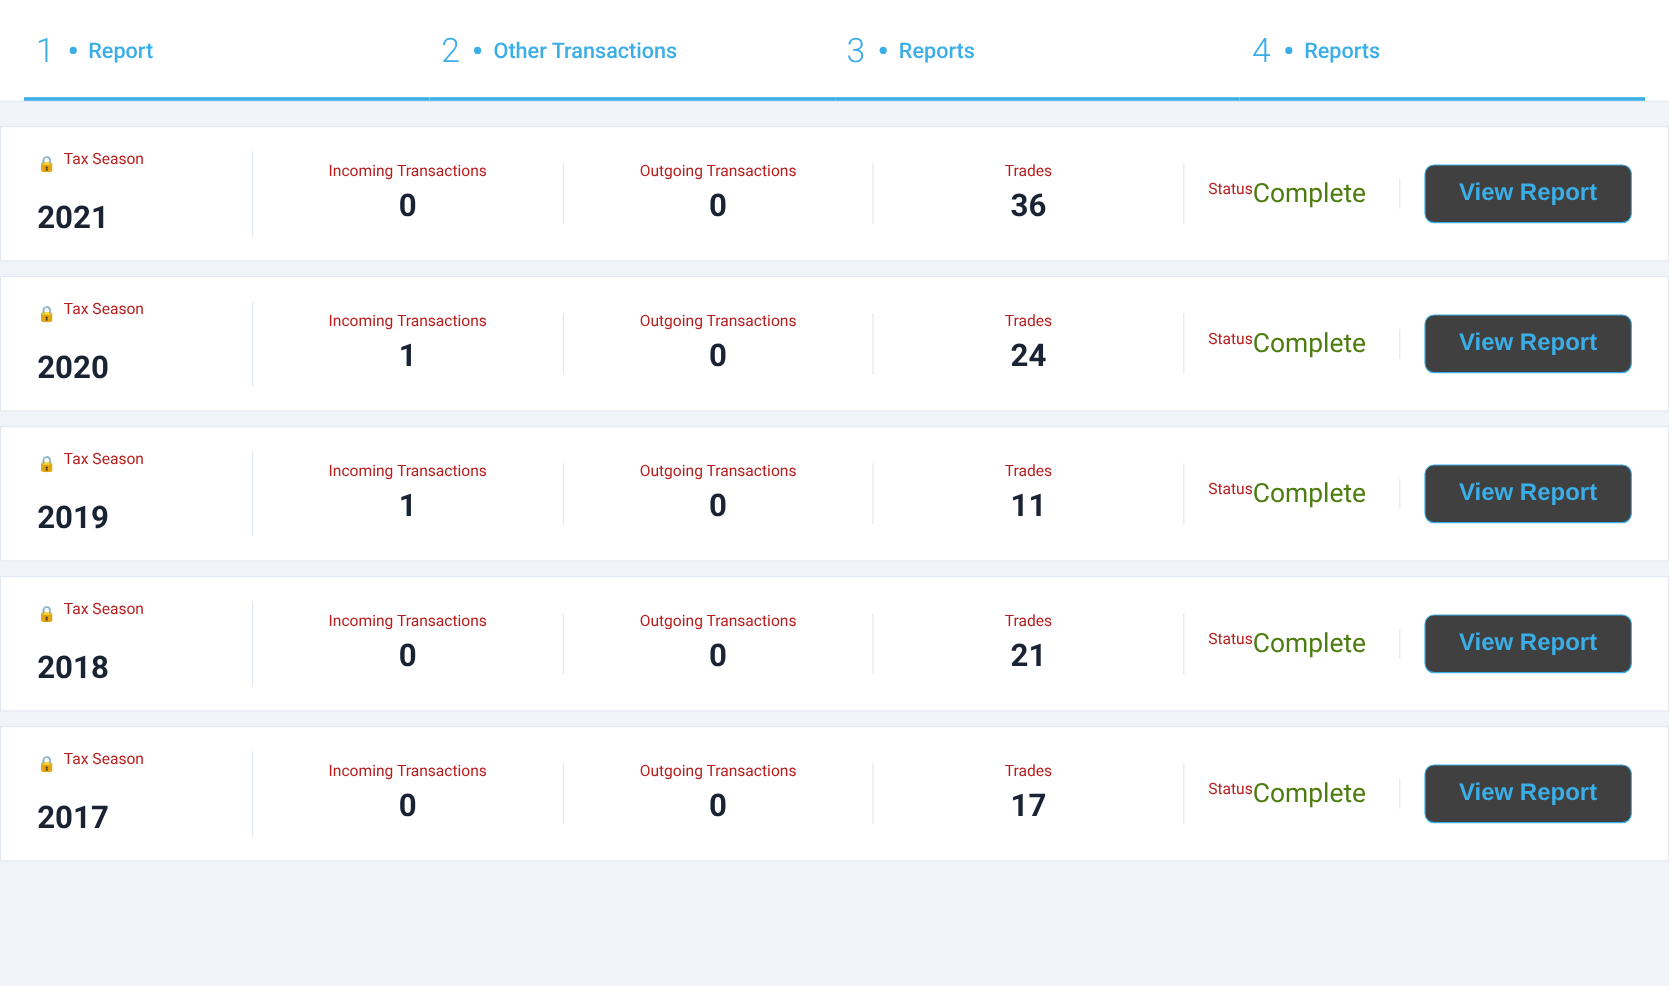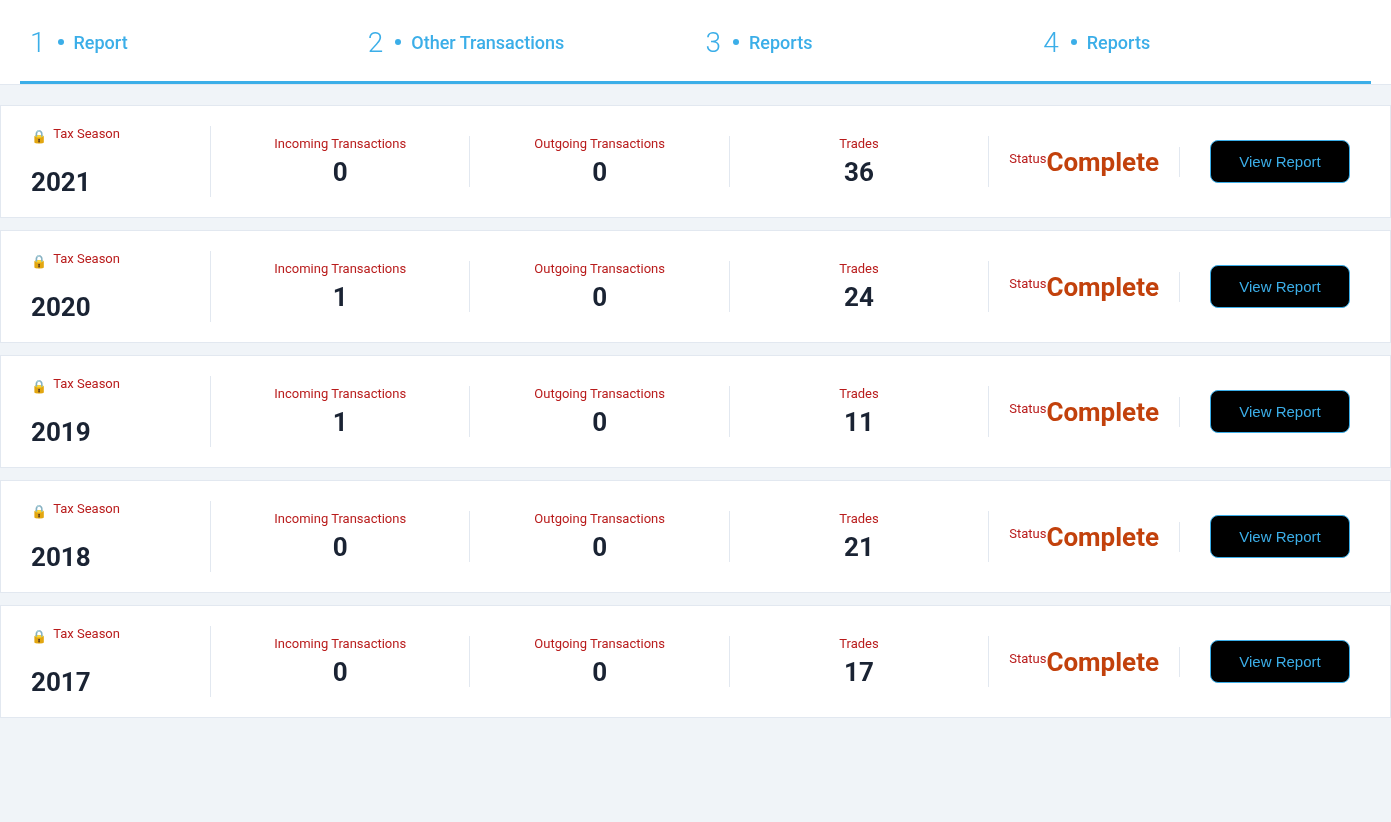--- a/index.html
+++ b/index.html
@@ -126,33 +126,33 @@
       font-weight: 700;
       color: #1a2333;
     }
     .field-value-year {
       font-size: 26px;
       font-weight: 700;
       color: #1a2333;
       margin-top: 20px;
     }
     .status-complete {
-      font-size: 26px;
-      font-weight: 700;
-      color: #c2410c;
+      font-size: 22px;
+      font-weight: 400;
+      color: #4d7c0f;
     }
 
     .view-report-btn {
-      background: #000000;
+      background: #404040;
       border: 1.5px solid #3baee8;
       color: #3baee8;
       padding: 12px 28px;
       border-radius: 8px;
-      font-size: 15px;
-      font-weight: 400;
+      font-size: 20px;
+      font-weight: 700;
       cursor: pointer;
       white-space: nowrap;
       transition: background 0.2s;
     }
   </style>
 </head>
 <body>
 
 <nav class="top-nav">
   <div class="nav-step">

